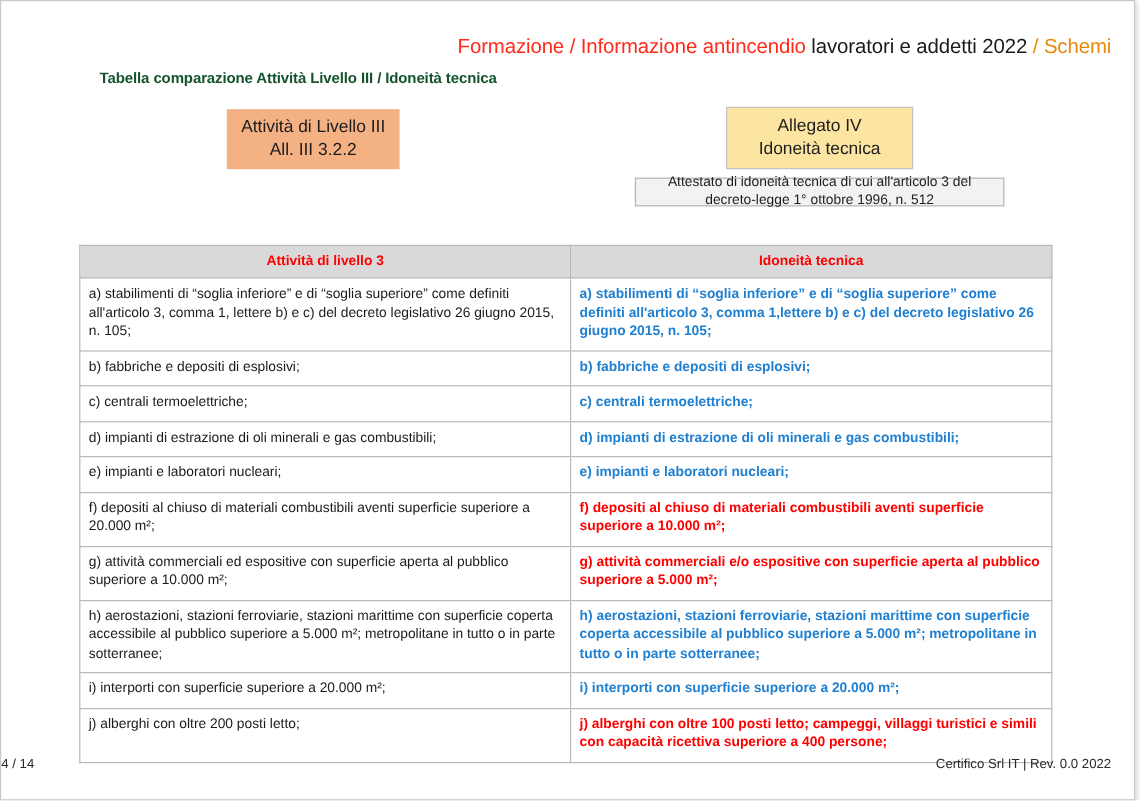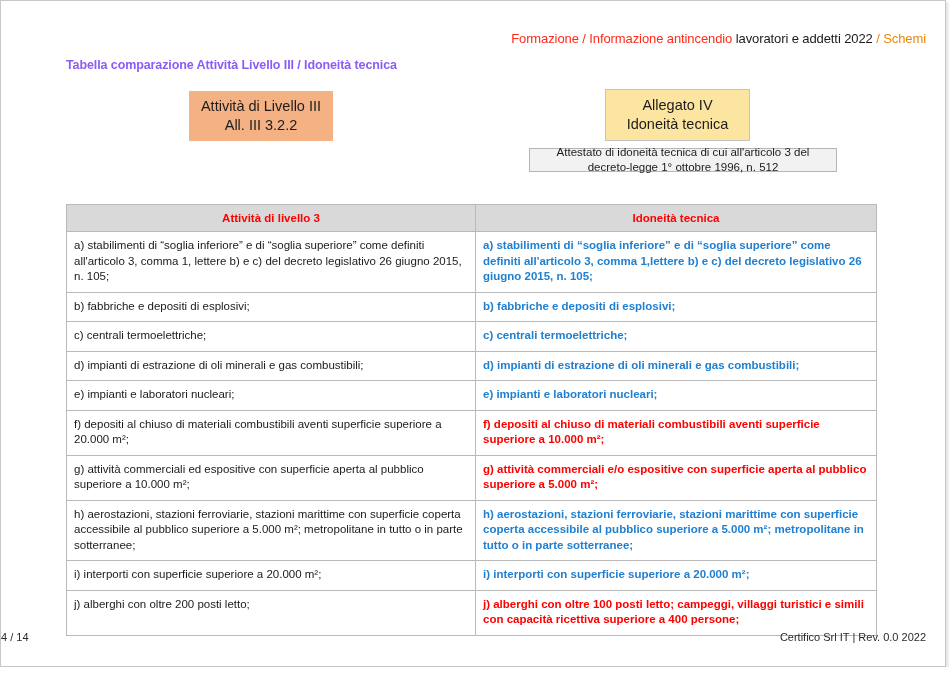--- a/index.html
+++ b/index.html
@@ -21,38 +21,38 @@
     box-shadow: 2px 2px 3px rgba(0,0,0,0.13);
     box-sizing: border-box;
     overflow: hidden;
   }
 
   
   .breadcrumb {
     position: absolute;
     top: 31px;
     right: 19px;
-    font-size: 13px;
+    font-size: 17px;
     line-height: 14px;
     white-space: nowrap;
     letter-spacing: -0.1px;
   }
   .bc-red   { color: #ff2a19; }
   .bc-dark  { color: #1a1a1a; }
   .bc-sep2  { color: #e8880c; }
   .bc-orange{ color: #e8880c; }
 
   
   .doc-title {
     position: absolute;
     top: 57px;
-    left: 65px;
+    left: 82px;
     font-size: 12.5px;
     font-weight: bold;
-    color: #8b5cf6;
+    color: #14532d;
     letter-spacing: -0.1px;
     white-space: nowrap;
   }
 
   
   .box {
     position: absolute;
     box-sizing: border-box;
     display: flex;
     flex-direction: column;
@@ -66,21 +66,21 @@
   .box-left {
     left: 188px;
     top: 90px;
     width: 144px;
     height: 50px;
     background: #f4b183;
   }
   .box-right {
     left: 604px;
     top: 88px;
-    width: 145px;
+    width: 156px;
     height: 52px;
     background: #fce5a1;
     border: 1px solid #c4c4c4;
   }
   .box span { display: block; }
 
   .attestato {
     position: absolute;
     left: 528px;
     top: 147px;

